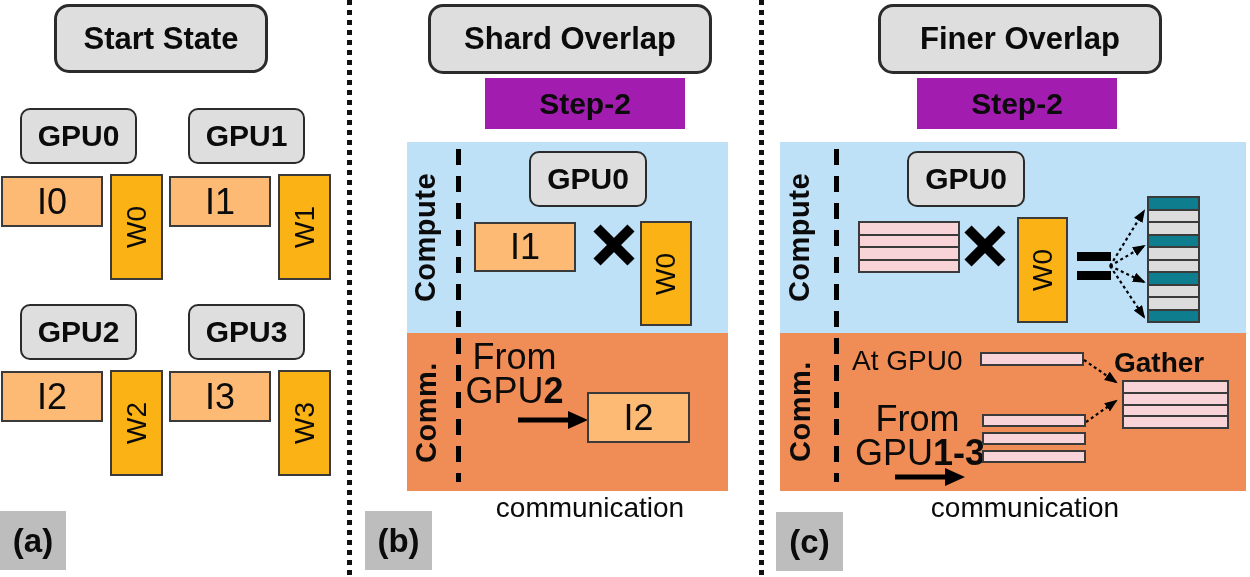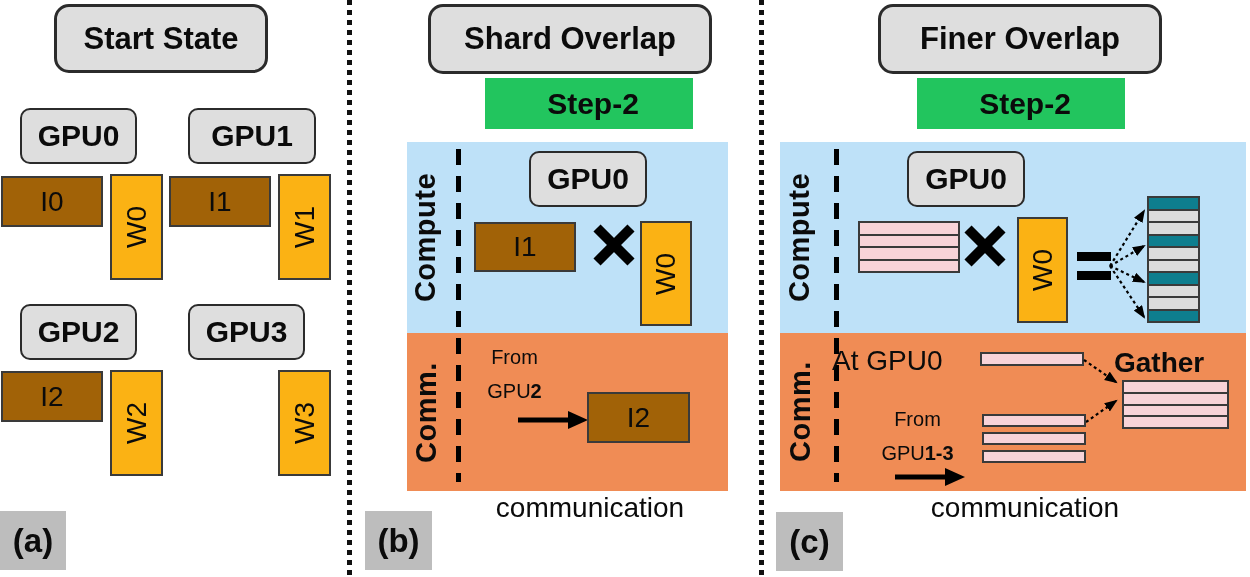--- a/index.html
+++ b/index.html
@@ -9,37 +9,37 @@
   }
   .abs{position:absolute;}
   
   .sep{width:5px;top:0;height:577px;
     background:repeating-linear-gradient(to bottom,#111 0 5px,transparent 5px 10px);}
   
   .pill{background:#dedede;border:3px solid #2b2b2b;border-radius:15px;
     display:flex;align-items:center;justify-content:center;font-weight:bold;font-size:31px;}
   .gpu-pill{background:#dedede;border:2.5px solid #2b2b2b;border-radius:10px;
     display:flex;align-items:center;justify-content:center;font-weight:bold;font-size:30px;box-sizing:border-box;text-align:right;}
-  .banner{background:#22c55e;display:flex;align-items:center;justify-content:center;
-    font-weight:bold;font-size:30px;padding-left:8px;}
+  .banner{background:#a21caf;display:flex;align-items:center;justify-content:center;
+    font-weight:bold;font-size:30px;}
   .abc{background:#bdbdbd;display:flex;align-items:center;justify-content:center;
     font-weight:bold;font-size:33px;}
-  .pink-box{background:#a16207;border:2px solid #3a3a3a;box-sizing:border-box;
-    display:flex;align-items:center;justify-content:center;font-size:28px;}
+  .pink-box{background:#fdba74;border:2px solid #3a3a3a;box-sizing:border-box;
+    display:flex;align-items:center;justify-content:center;font-size:36px;}
   .w-box{background:#fbb214;border:2px solid #3a3a3a;box-sizing:border-box;
     display:flex;align-items:center;justify-content:center;}
   .w-box span{transform:rotate(-90deg);font-size:28px;white-space:nowrap;}
   .region{position:absolute;}
   .blue{background:#bee1f8;}
   .orange{background:#f08c55;}
   .rot{display:flex;align-items:center;justify-content:center;}
   .rot span{transform:rotate(-90deg);font-weight:bold;font-size:29px;white-space:nowrap;letter-spacing:.5px;}
   .dashv{width:5px;background:repeating-linear-gradient(to bottom,#000 0 16px,transparent 16px 27px);}
   .plain{font-size:28px;white-space:nowrap;}
-  .twoline{font-size:20px;line-height:34px;text-align:center;white-space:nowrap;}
+  .twoline{font-size:36px;line-height:34px;text-align:center;white-space:nowrap;}
   .caption{font-size:28px;line-height:35px;text-align:center;white-space:nowrap;}
   .bold{font-weight:bold;}
   .lbl-bold{font-weight:bold;font-size:28px;white-space:nowrap;}
   
   .stack{display:flex;flex-direction:column;}
   .stack .bar{flex:1;border:2px solid #3a3a3a;box-sizing:border-box;margin-top:-2px;}
   .stack .bar:first-child{margin-top:0;}
   .bar-pink{background:#f8d3d8;}
   .bar-teal{background:#0e7e8e;}
   .bar-gray{background:#dcdcdc;}
@@ -57,33 +57,34 @@
   <div class="abs pill" style="left:54px;top:4px;width:208px;height:63px;">
     <span><span class="bold">Start</span><span> State</span></span>
   </div>
 
   <div class="abs gpu-pill" style="left:20px;top:108px;width:117px;height:56px;">GPU0</div>
   <div class="abs pink-box" style="left:1px;top:176px;width:102px;height:51px;">I0</div>
   <div class="abs w-box" style="left:110px;top:174px;width:53px;height:106px;">
       <span>W0</span>
     </div>
 
-  <div class="abs gpu-pill" style="left:188px;top:108px;width:128px;height:56px;">GPU1</div>
+  <div class="abs gpu-pill" style="left:188px;top:108px;width:117px;height:56px;">GPU1</div>
   <div class="abs pink-box" style="left:169px;top:176px;width:102px;height:51px;">I1</div>
   <div class="abs w-box" style="left:278px;top:174px;width:53px;height:106px;">
       <span>W1</span>
     </div>
 
   <div class="abs gpu-pill" style="left:20px;top:304px;width:117px;height:56px;">GPU2</div>
   <div class="abs pink-box" style="left:1px;top:371px;width:102px;height:51px;">I2</div>
   <div class="abs w-box" style="left:110px;top:370px;width:53px;height:106px;">
       <span>W2</span>
     </div>
 
   <div class="abs gpu-pill" style="left:188px;top:304px;width:117px;height:56px;">GPU3</div>
+  <div class="abs pink-box" style="left:169px;top:371px;width:102px;height:51px;">I3</div>
   <div class="abs w-box" style="left:278px;top:370px;width:53px;height:106px;">
       <span>W3</span>
     </div>
 
   <div class="abs abc" style="left:0px;top:511px;width:66px;height:59px;">(a)</div>
 
   <div class="abs pill" style="left:428px;top:4px;width:278px;height:64px;">Shard Overlap</div>
   <div class="abs banner" style="left:485px;top:78px;width:200px;height:51px;">Step-2</div>
 
   <div class="abs region blue" style="left:407px;top:142px;width:321px;height:191px;"></div>
@@ -177,21 +178,21 @@
       <div class="bar bar-gray"></div>
       <div class="bar bar-teal"></div>
       <div class="bar bar-gray"></div>
       <div class="bar bar-gray"></div>
       <div class="bar bar-teal"></div>
       <div class="bar bar-gray"></div>
       <div class="bar bar-gray"></div>
       <div class="bar bar-teal"></div>
     </div>
 
-  <div class="abs plain" style="left:832px;top:345px;text-align:center;">At GPU0</div>
+  <div class="abs plain" style="left:852px;top:345px;text-align:center;">At GPU0</div>
   <div class="abs thinbar" style="left:980px;top:352px;width:104px;height:14px;"></div>
 
   <div class="abs lbl-bold" style="left:1114px;top:347px;">Gather</div>
   <div class="abs stack" style="left:1122px;top:380px;width:107px;height:49px;">
     <div class="bar bar-pink"></div>
     <div class="bar bar-pink"></div>
     <div class="bar bar-pink"></div>
     <div class="bar bar-pink"></div>
   </div>
 

